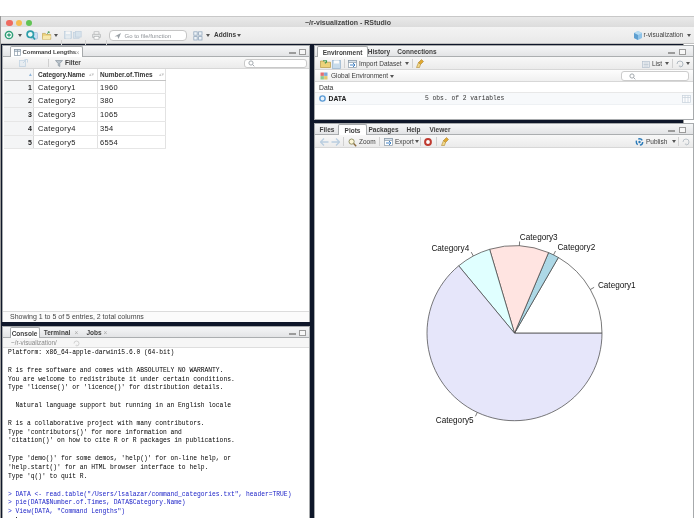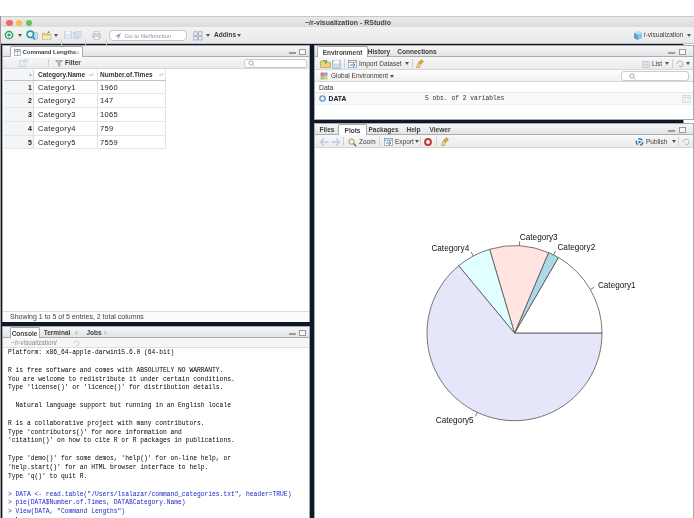--- a/index.html
+++ b/index.html
@@ -148,36 +148,36 @@
     <span style="position:absolute;left:155px;top:0;line-height:11px;color:#c9c9c9;font-size:5px;">▴▾</span>
   </div>
   <div class="trow" style="top:11.5px;">
           <b class="rn">1</b>
           <span class="c1">Category1</span>
           <span class="c2">1960</span>
         </div>
   <div class="trow" style="top:25.25px;">
           <b class="rn">2</b>
           <span class="c1">Category2</span>
-          <span class="c2">147</span>
+          <span class="c2">380</span>
         </div>
   <div class="trow" style="top:39px;">
           <b class="rn">3</b>
           <span class="c1">Category3</span>
           <span class="c2">1065</span>
         </div>
   <div class="trow" style="top:52.75px;">
           <b class="rn">4</b>
           <span class="c1">Category4</span>
-          <span class="c2">759</span>
+          <span class="c2">354</span>
         </div>
   <div class="trow" style="top:66.5px;">
           <b class="rn">5</b>
           <span class="c1">Category5</span>
-          <span class="c2">7559</span>
+          <span class="c2">6554</span>
         </div>
  </div>
 
  <div style="position:absolute;left:0;top:265px;width:306px;height:11px;background:#fbfbfb;border-top:1px solid #dcdcdc;box-sizing:border-box;">
   <span style="position:absolute;left:7px;top:0;font-size:7px;color:#444;line-height:10px;">Showing 1 to 5 of 5 entries, 2 total columns</span>
  </div>
 </div>
 
 <div class="pane" id="conpane" style="left:1px;top:310px;width:308px;height:202px;">
  <div class="tabstrip">

